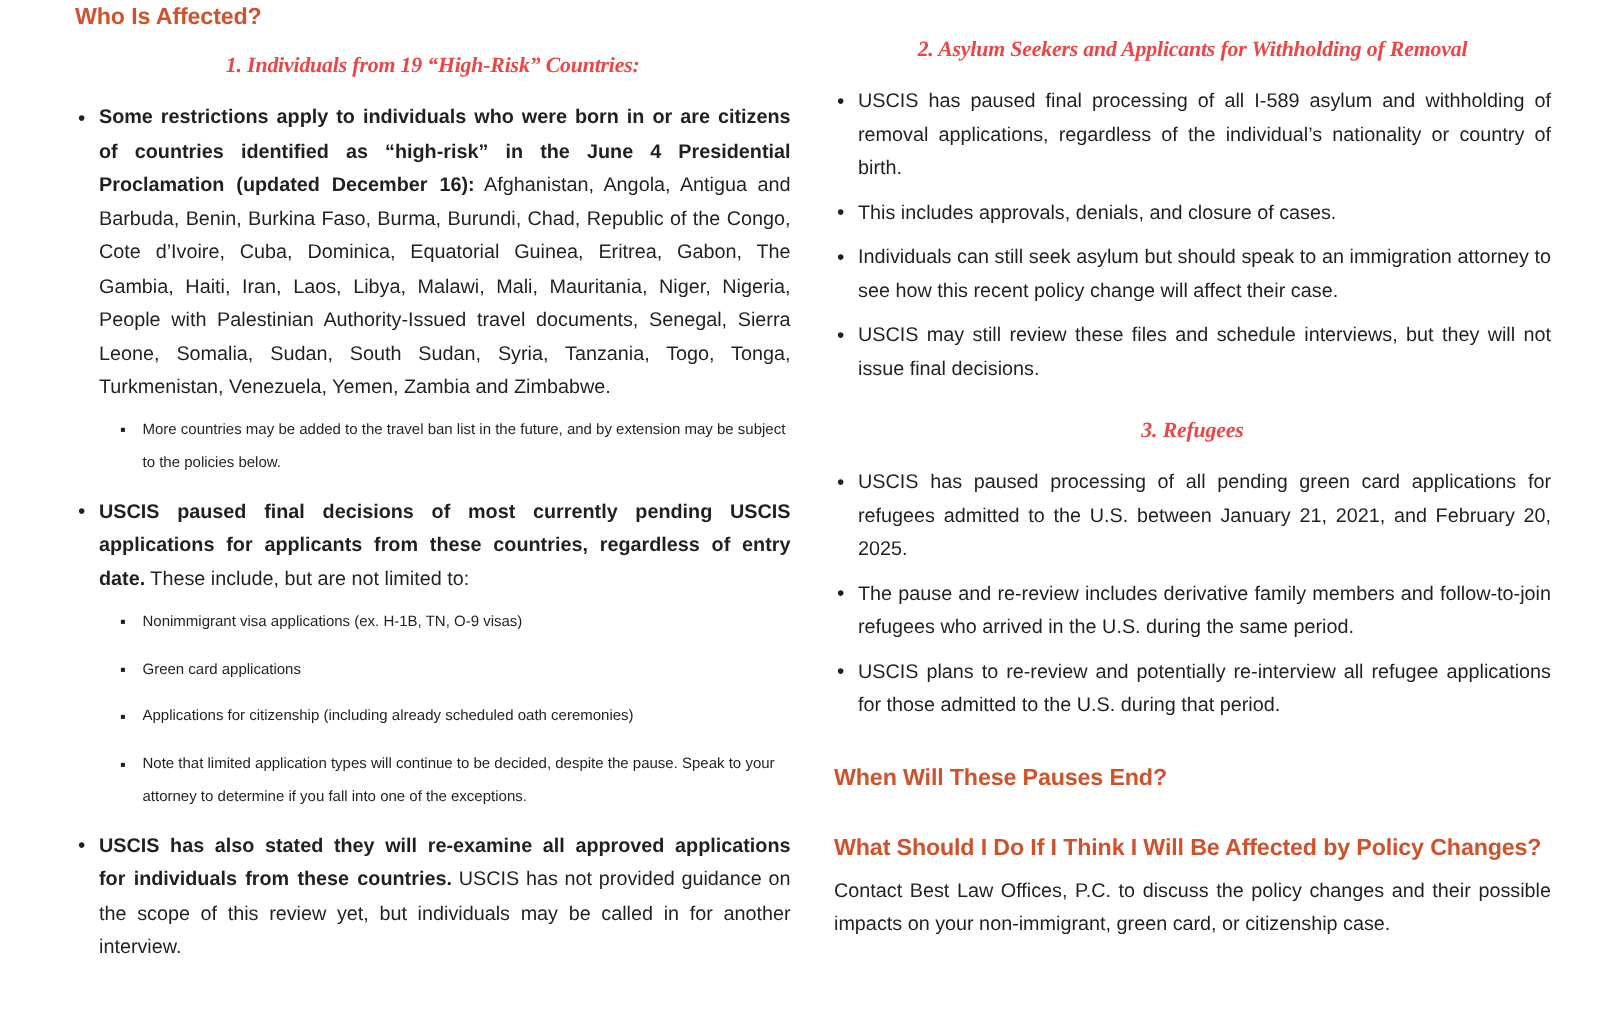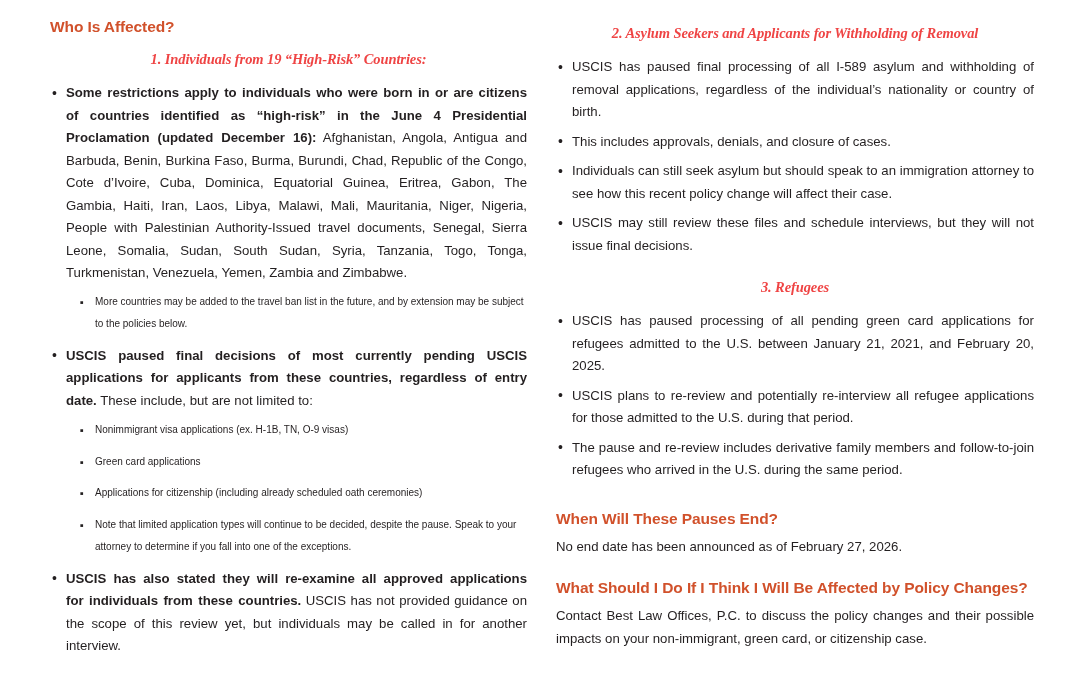--- a/index.html
+++ b/index.html
@@ -133,21 +133,21 @@
 
   .wide-word-space { word-spacing: 1px; }
 </style>
 </head>
 <body>
 
 <div class="page">
 
   <div class="col col-left">
 
-    <div class="h-orange" style="margin-top:17px;">Who Is Affected?</div>
+    <div class="h-orange" style="margin-top:2px;">Who Is Affected?</div>
 
     <div class="gap-md"></div>
 
     <div class="h-blue">1. Individuals from 19 “High-Risk” Countries:</div>
 
     <div class="gap-md"></div>
 
     <ul class="lvl1">
 
       <li>
@@ -192,31 +192,30 @@
     </ul>
 
     <div class="gap-md"></div>
 
     <div class="h-blue">3. Refugees</div>
 
     <div class="gap-md"></div>
 
     <ul class="lvl1">
       <li>USCIS has paused processing of all pending green card applications for refugees admitted to the U.S. between January 21, 2021, and February 20, 2025.</li>
+      <li>The pause and re-review includes derivative family members and follow-to-join refugees who arrived in the U.S. during the same period.</li>
       <li>USCIS plans to re-review and potentially re-interview all refugee applications for those admitted to the U.S. during that period.</li>
-      <li>The pause and re-review includes derivative family members and follow-to-join refugees who arrived in the U.S. during the same period.</li>
     </ul>
 
     <div class="gap-lg"></div>
 
     <div class="h-orange">When Will These Pauses End?</div>
 
     <div class="gap-sm"></div>
 
-    <div class="para nojust">No end date has been announced as of February 27, 2026.</div>
 
     <div class="gap-lg"></div>
 
     <div class="h-orange">What Should I Do If I Think I Will Be Affected by Policy Changes?</div>
 
     <div class="gap-sm"></div>
 
     <div class="para">Contact Best Law Offices, P.C. to discuss the policy changes  and  their possible  impacts on your non-immigrant, green card, or citizenship case.</div>
 
   </div>

